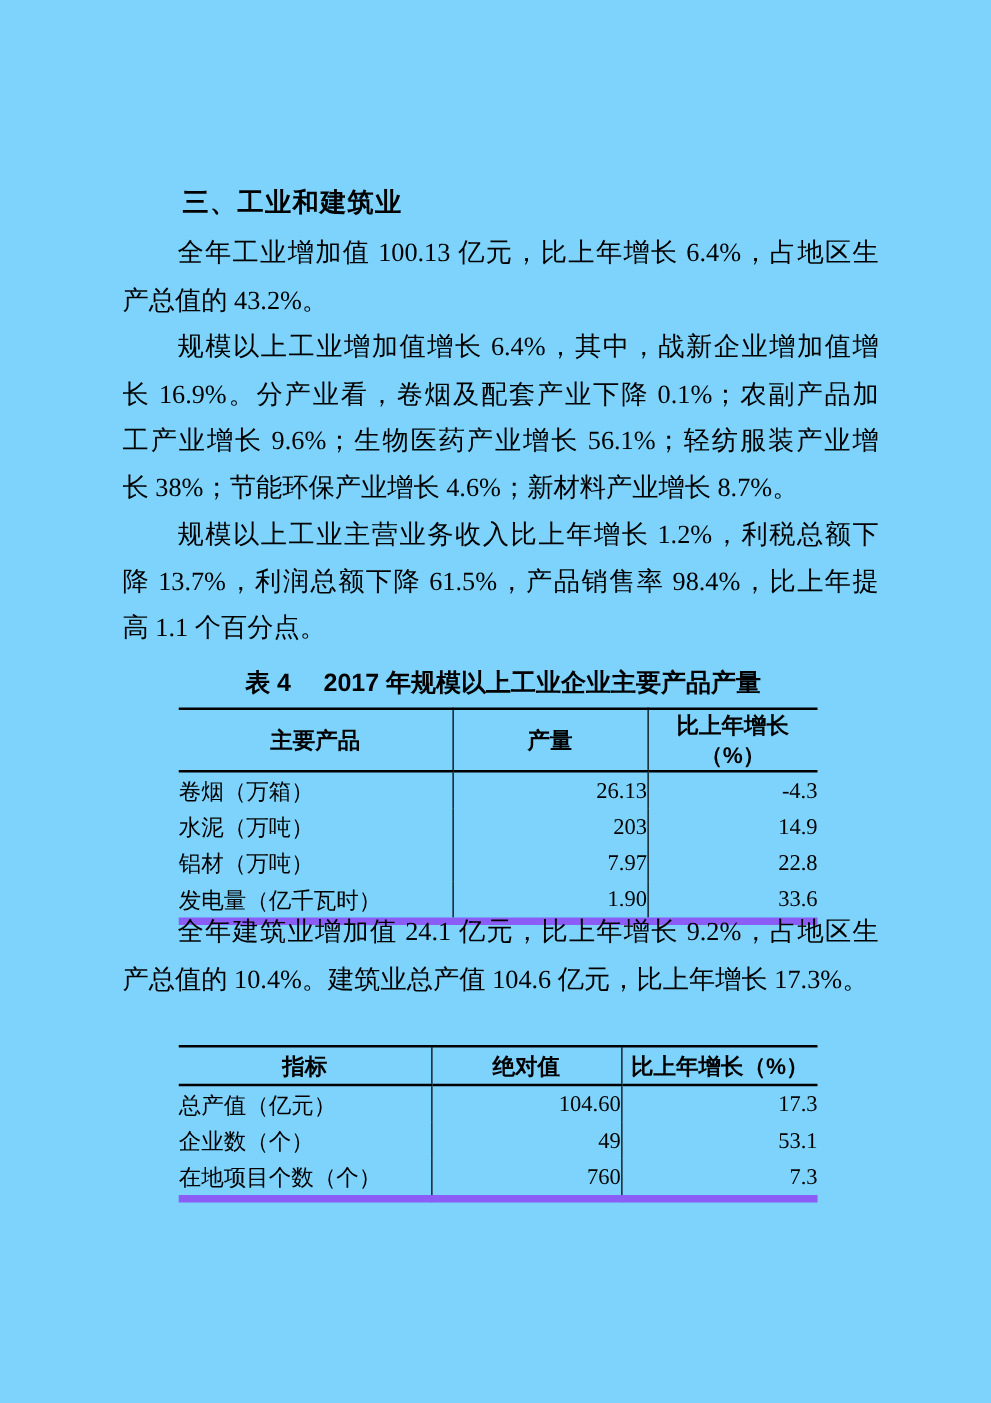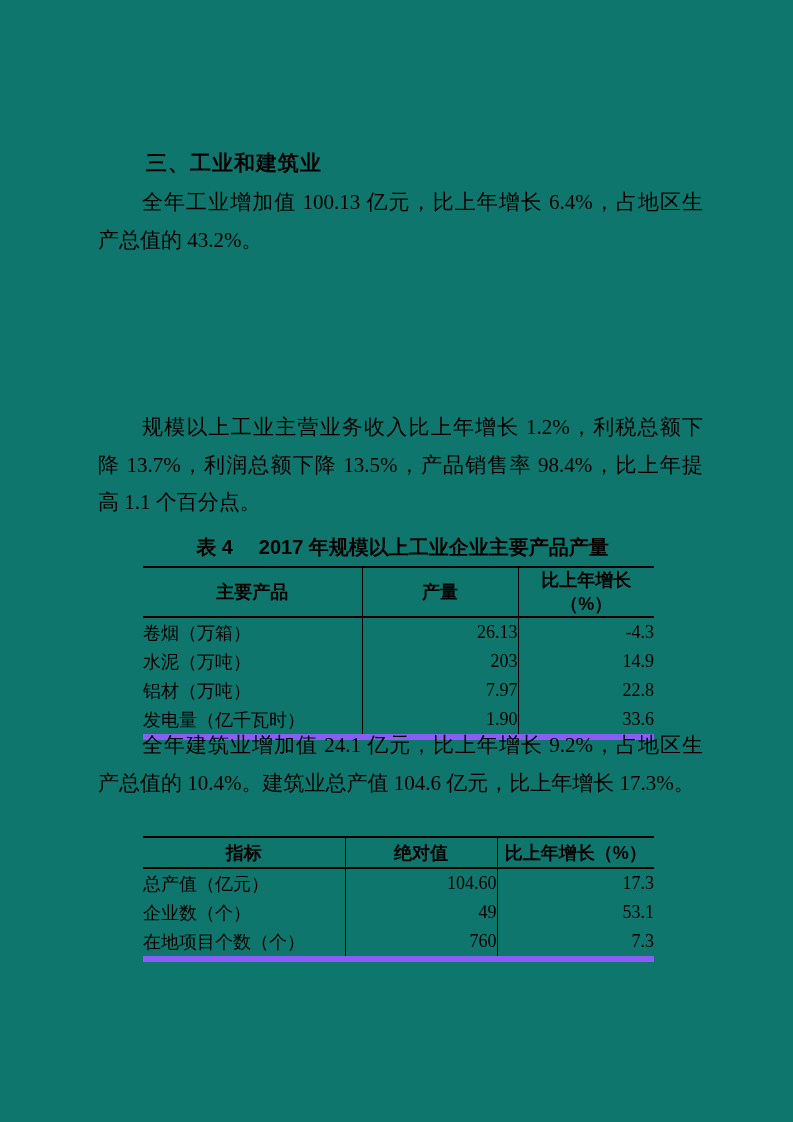--- a/index.html
+++ b/index.html
@@ -4,21 +4,21 @@
 <style>
   html, body {
     margin: 0;
     padding: 0;
     background: #ffffff;
   }
   .page {
     position: relative;
     width: 793px;
     height: 1122px;
-    background: #0f766e;
+    background: #7dd3fc;
     color: #000000;
     font-family: "Liberation Serif", "DejaVu Serif", serif;
     overflow: hidden;
   }
   .heading {
     position: absolute;
     left: 102px;
     width: 605px;
     top: 151px;
     margin: 0;
@@ -107,24 +107,30 @@
 
 <div class="page">
 
   <h2 class="heading">三、工业和建筑业</h2>
 
   <div class="para" style="top:184px">
     <div class="ln first">全年工业增加值 100.13 亿元，比上年增长 6.4%，占地区生</div>
     <div class="ln last">产总值的 43.2%。</div>
   </div>
 
+  <div class="para" style="top:259px">
+    <div class="ln first">规模以上工业增加值增长 6.4%，其中，战新企业增加值增</div>
+    <div class="ln">长 16.9%。分产业看，卷烟及配套产业下降 0.1%；农副产品加</div>
+    <div class="ln">工产业增长 9.6%；生物医药产业增长 56.1%；轻纺服装产业增</div>
+    <div class="ln last">长 38%；节能环保产业增长 4.6%；新材料产业增长 8.7%。</div>
+  </div>
 
   <div class="para" style="top:409px">
     <div class="ln first">规模以上工业主营业务收入比上年增长 1.2%，利税总额下</div>
-    <div class="ln">降 13.7%，利润总额下降 13.5%，产品销售率 98.4%，比上年提</div>
+    <div class="ln">降 13.7%，利润总额下降 61.5%，产品销售率 98.4%，比上年提</div>
     <div class="ln last">高 1.1 个百分点。</div>
   </div>
 
   <div class="tbl-title" style="top:534px">
     <span>表 4</span><span class="title-gap"></span><span>2017 年规模以上工业企业主要产品产量</span>
   </div>
 
   <table class="tbl t4" style="top:566px">
     <colgroup>
       <col style="width:219px">

